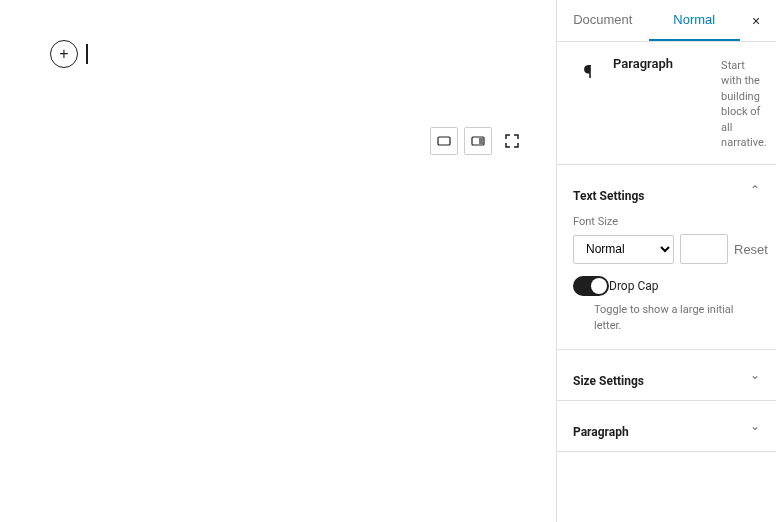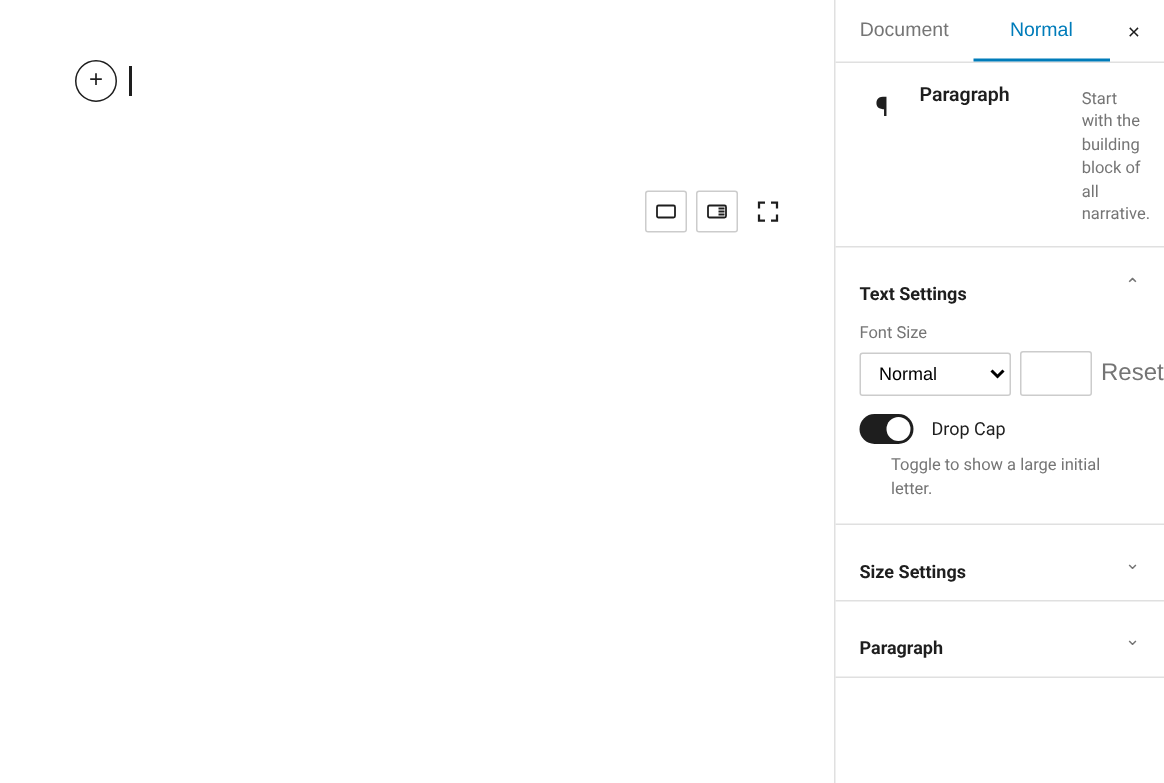--- a/index.html
+++ b/index.html
@@ -236,33 +236,33 @@
       width: 48px;
       height: 30px;
       border: 1px solid #ccc;
       border-radius: 2px;
       background: #fff;
       text-align: center;
       font-size: 12px;
     }
 
     .reset-btn {
-      font-size: 16px;
+      font-size: 13px;
       color: #757575;
       background: transparent;
       border: none;
       cursor: pointer;
       padding: 0;
     }
 
     
     .toggle-row {
       display: flex;
       align-items: center;
-      gap: 12px;
+      gap: 0;
       margin-bottom: 6px;
     }
 
     .toggle {
       width: 36px;
       height: 20px;
       background: #1e1e1e;
       border-radius: 10px;
       position: relative;
       cursor: pointer;

